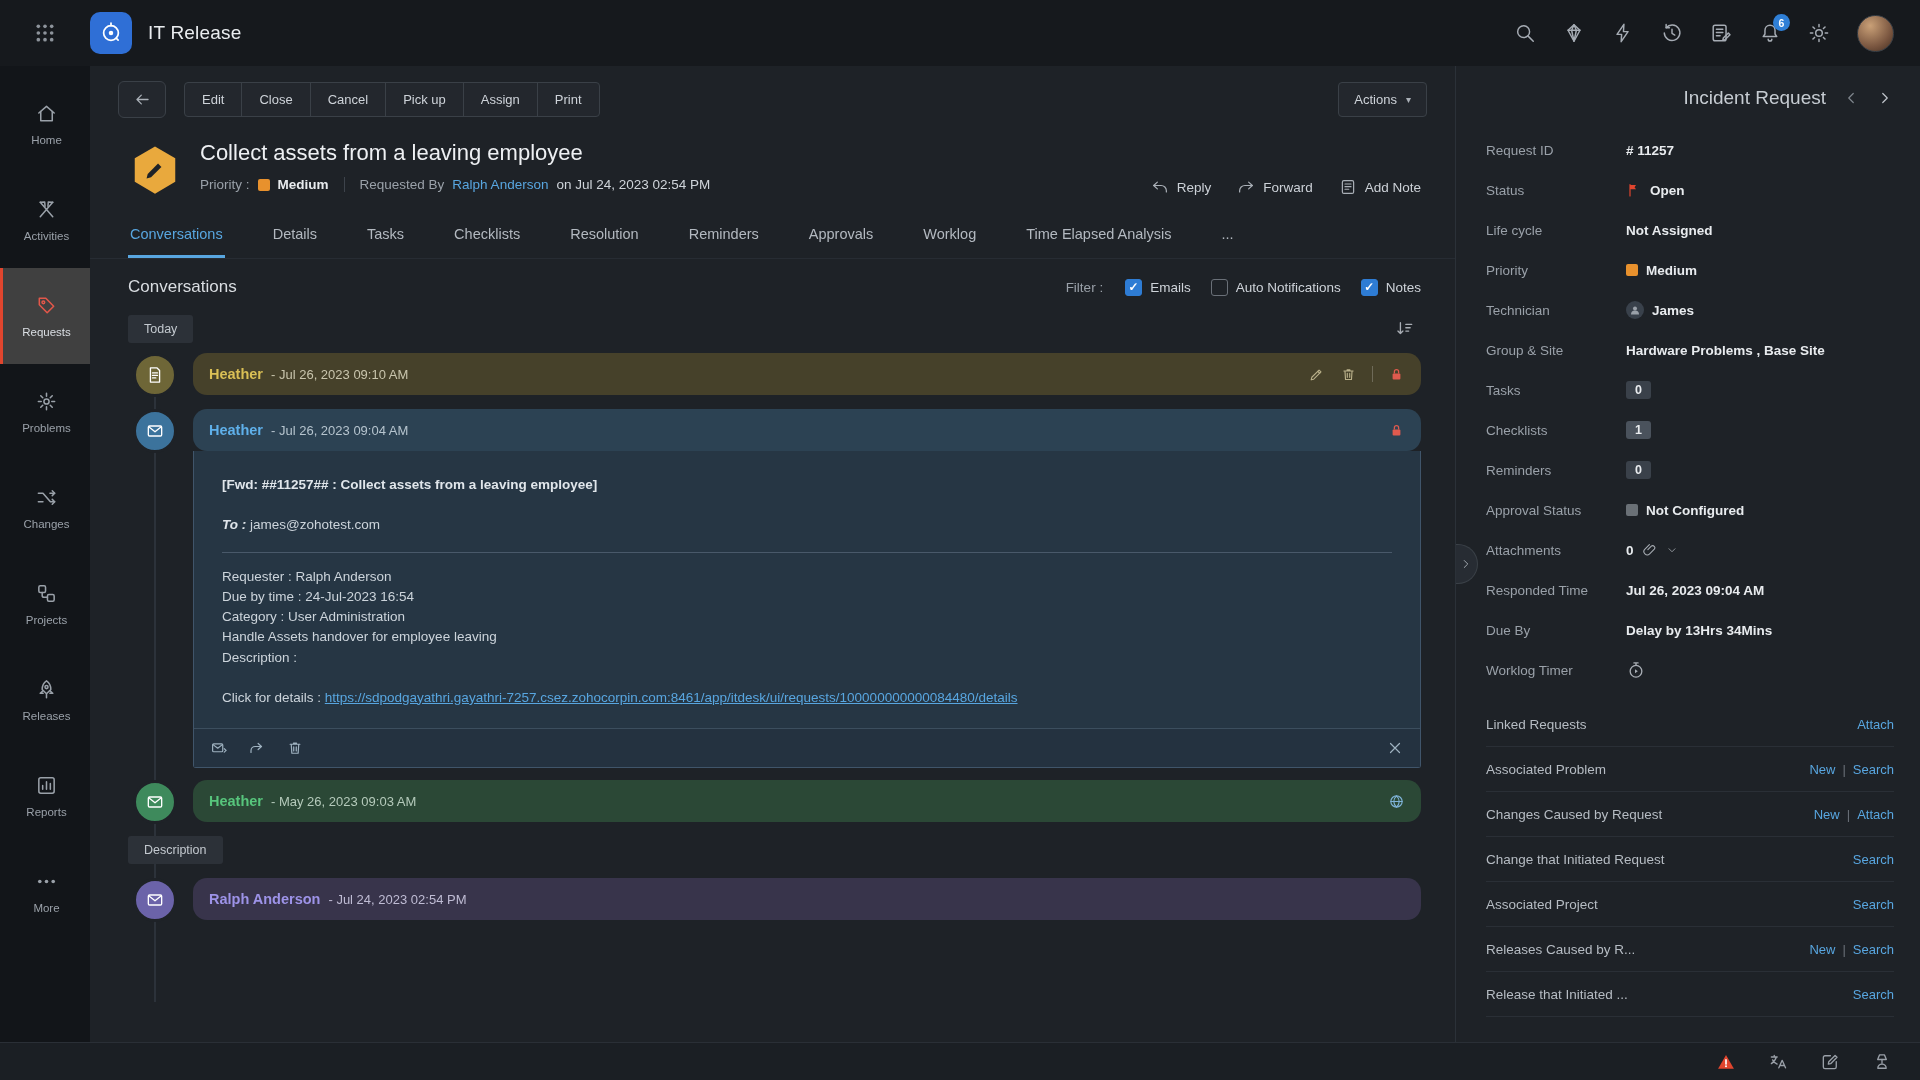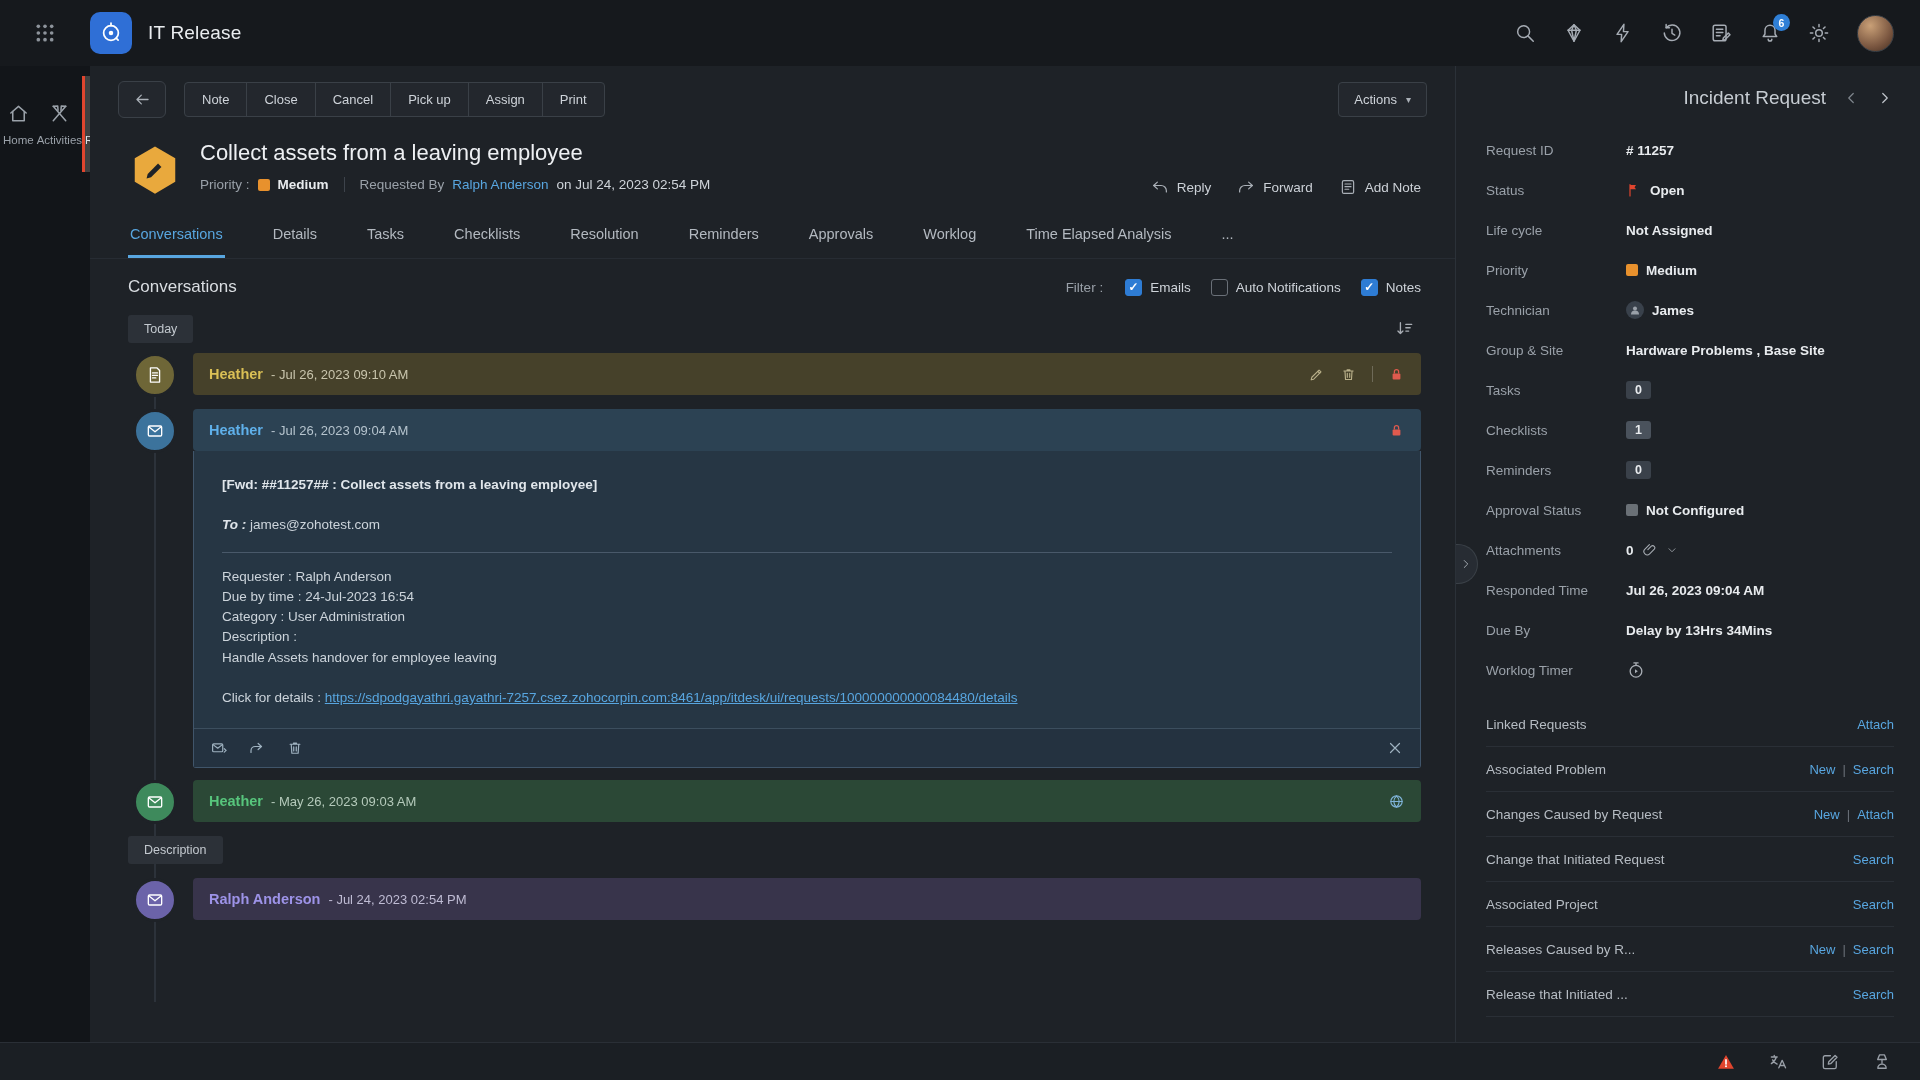--- a/index.html
+++ b/index.html
@@ -24,21 +24,21 @@
            font-size:10.5px; min-width:17px; height:17px; border-radius:9px; display:flex;
            align-items:center; justify-content:center; font-weight:700; padding:0 4px; }
   .avatar { width:37px; height:37px; border-radius:50%;
             background: radial-gradient(circle at 35% 28%, #c9a077, #7a5640 62%, #432d20);
             border:1px solid #3a4047; cursor:pointer; }
 
   
   .body { flex:1; display:flex; min-height:0; }
 
   
-  .sidebar { width:90px; background:#121519; display:flex; flex-direction:row; padding-top:10px; flex:0 0 auto; }
+  .sidebar { width:90px; background:#121519; display:flex; flex-direction:column; padding-top:10px; flex:0 0 auto; }
   .side-item { height:96px; display:flex; flex-direction:column; align-items:center; justify-content:center; gap:9px;
                color:#9aa1a9; font-size:11.5px; border-left:3px solid transparent; cursor:pointer; }
   .side-item svg { width:23px; height:23px; }
   .side-item.active { background:#404040; border-left-color:var(--status-open,#e0452e); color:#dbdfe4; }
   .side-item.active svg { color:#e2574a; }
 
   
   .main { flex:1; background:#1e2227; display:flex; flex-direction:column; min-width:0; }
 
   .toolbar { height:66px; display:flex; align-items:center; padding:0 28px; gap:18px; flex:0 0 auto; }
@@ -93,21 +93,21 @@
   .sort-icon svg { width:20px; height:20px; }
 
   .conv-list { position:relative; margin-top:10px; flex:1; }
   .conv-list::before { content:""; position:absolute; left:26px; top:24px; bottom:40px; width:2px; background:#2c323a; }
   .conv-row { display:flex; align-items:flex-start; margin-bottom:12px; position:relative; }
   .conv-avatar { width:44px; height:44px; border-radius:50%; display:flex; align-items:center; justify-content:center;
                  margin-left:5px; margin-right:16px; flex:0 0 auto; color:#fff; position:relative; z-index:1;
                  border:3px solid #1e2227; }
   .conv-avatar svg { width:20px; height:20px; }
   .conv-block { flex:1; min-width:0; display:flex; flex-direction:column; }
-  .conv-bar { height:42px; border-radius:4px; display:flex; align-items:center; padding:0 16px; gap:8px; }
+  .conv-bar { height:42px; border-radius:14px; display:flex; align-items:center; padding:0 16px; gap:8px; }
   .conv-name { font-weight:700; font-size:14.5px; }
   .conv-ts { font-size:13px; }
   .bar-actions { margin-left:auto; display:flex; align-items:center; gap:15px; }
   .bar-actions svg { width:17px; height:17px; cursor:pointer; }
   .bar-divider { width:1px; height:16px; background:rgba(255,255,255,.22); }
   .lock { color:var(--lock-red,#e05a4e); }
 
   .theme-olive .conv-bar { background:#46412a; }
   .theme-olive .conv-name { color:var(--note-name,#d9bf55); }
   .theme-olive .conv-ts { color:#c9c5ad; }
@@ -340,21 +340,21 @@
 
     <div class="main">
 
       <div class="toolbar">
         <div class="back-btn">
           <svg class="stroked" viewBox="0 0 24 24">
               <path d="M19 12H5M10.5 6.5L5 12l5.5 5.5"></path>
             </svg>
         </div>
         <div class="btn-group">
-          <button class="btn">Note</button>
+          <button class="btn">Edit</button>
           <button class="btn">Close</button>
           <button class="btn">Cancel</button>
           <button class="btn">Pick up</button>
           <button class="btn">Assign</button>
           <button class="btn">Print</button>
         </div>
         <div class="actions-btn">
           <span>Actions</span>
           <span class="caret">▾</span>
         </div>
@@ -497,22 +497,22 @@
                 <div class="email-body">
                   <div class="email-subject">[Fwd: ##11257## : Collect assets from a leaving employee]</div>
                   <div class="email-to">
                     <span class="to-label">To :</span>
                     <span>james@zohotest.com</span>
                   </div>
                   <hr class="email-hr">
                   <div>Requester : Ralph Anderson</div>
                   <div>Due by time : 24-Jul-2023 16:54</div>
                   <div>Category : User Administration</div>
+                  <div>Handle Assets handover for employee leaving</div>
                   <div>Description :</div>
-                  <div>Handle Assets handover for employee leaving</div>
                   <div class="email-click">
                     <span>Click for details : </span><a class="link">https://sdpodgayathri.gayathri-7257.csez.zohocorpin.com:8461/app/itdesk/ui/requests/100000000000084480/details</a>
                   </div>
                 </div>
                 <div class="email-footer">
                   <svg class="stroked" viewBox="0 0 24 24">
                       <rect x="3.5" y="6.5" width="13.5" height="10.5" rx="1.5"></rect>
                       <path d="M4 7.5l6.3 4.8 6.2-4.8"></path>
                       <path d="M19 13l2.5 2.2L19 17.5"></path>
                     </svg>

